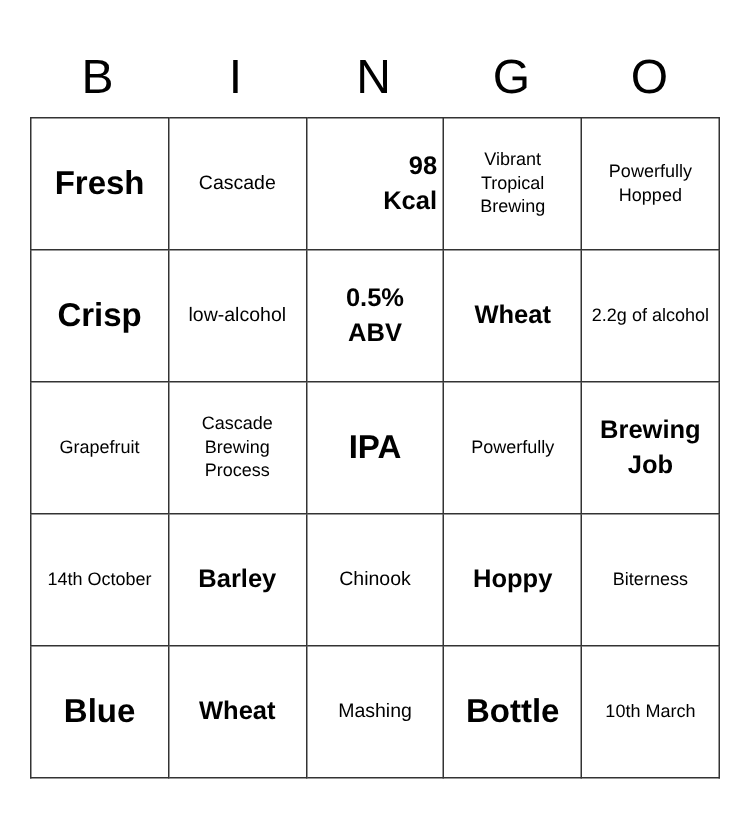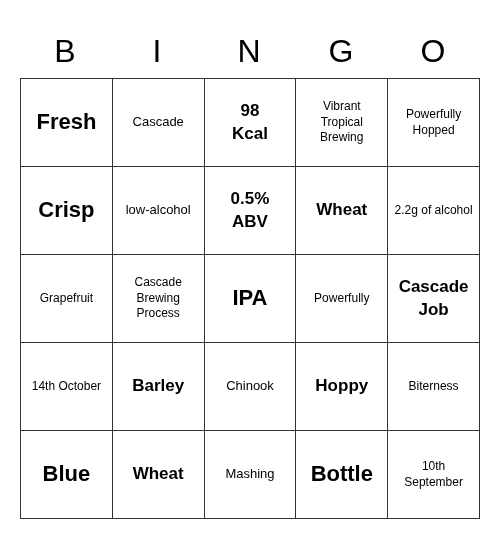--- a/index.html
+++ b/index.html
@@ -75,49 +75,49 @@
     <div class="header-cell">I</div>
     <div class="header-cell">N</div>
     <div class="header-cell">G</div>
     <div class="header-cell">O</div>
   </div>
   <table>
     <tbody id="grid-body">
         <tr>
           <td class="cell-large" style="white-space: pre-line;">Fresh</td>
           <td class="cell-normal" style="white-space: pre-line;">Cascade</td>
-          <td class="cell-medium" style="white-space: pre-line;">98
+          <td class="cell-medium" style="white-space: pre-line; text-align: right;">98
 Kcal</td>
           <td class="cell-small" style="white-space: pre-line;">Vibrant Tropical Brewing</td>
           <td class="cell-small" style="white-space: pre-line;">Powerfully Hopped</td>
         </tr>
         <tr>
           <td class="cell-large" style="white-space: pre-line; margin-left: 36px;">Crisp</td>
           <td class="cell-normal" style="white-space: pre-line;">low-alcohol</td>
           <td class="cell-medium" style="white-space: pre-line; margin-top: 32px;">0.5%
 ABV</td>
           <td class="cell-medium" style="white-space: pre-line;">Wheat</td>
           <td class="cell-small" style="white-space: pre-line;">2.2g of alcohol</td>
         </tr>
         <tr>
           <td class="cell-small" style="white-space: pre-line;">Grapefruit</td>
           <td class="cell-small" style="white-space: pre-line;">Cascade Brewing Process</td>
           <td class="cell-large" style="white-space: pre-line;">IPA</td>
           <td class="cell-small" style="white-space: pre-line;">Powerfully</td>
-          <td class="cell-medium" style="white-space: pre-line;">Cascade Job</td>
+          <td class="cell-medium" style="white-space: pre-line;">Brewing Job</td>
         </tr>
         <tr>
           <td class="cell-small" style="white-space: pre-line;">14th October</td>
           <td class="cell-medium" style="white-space: pre-line;">Barley</td>
           <td class="cell-normal" style="white-space: pre-line; margin-left: 20px;">Chinook</td>
           <td class="cell-medium" style="white-space: pre-line;">Hoppy</td>
           <td class="cell-small" style="white-space: pre-line;">Biterness</td>
         </tr>
         <tr>
           <td class="cell-large" style="white-space: pre-line;">Blue</td>
           <td class="cell-medium" style="white-space: pre-line;">Wheat</td>
           <td class="cell-normal" style="white-space: pre-line;">Mashing</td>
           <td class="cell-large" style="white-space: pre-line;">Bottle</td>
-          <td class="cell-small" style="white-space: pre-line;">10th September</td>
+          <td class="cell-small" style="white-space: pre-line;">10th March</td>
         </tr>
       </tbody>
   </table>
 </div>
 
 </body></html>

